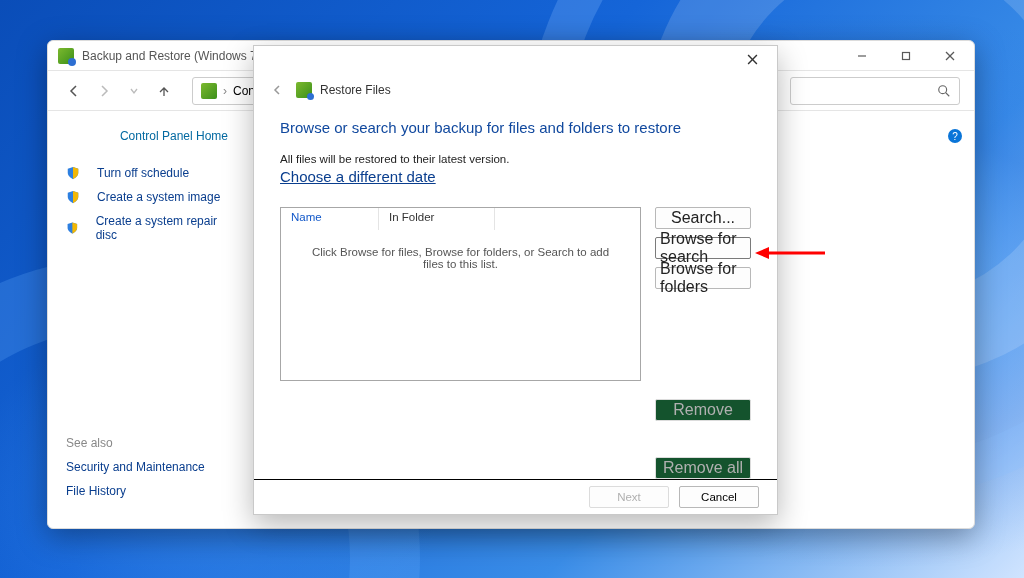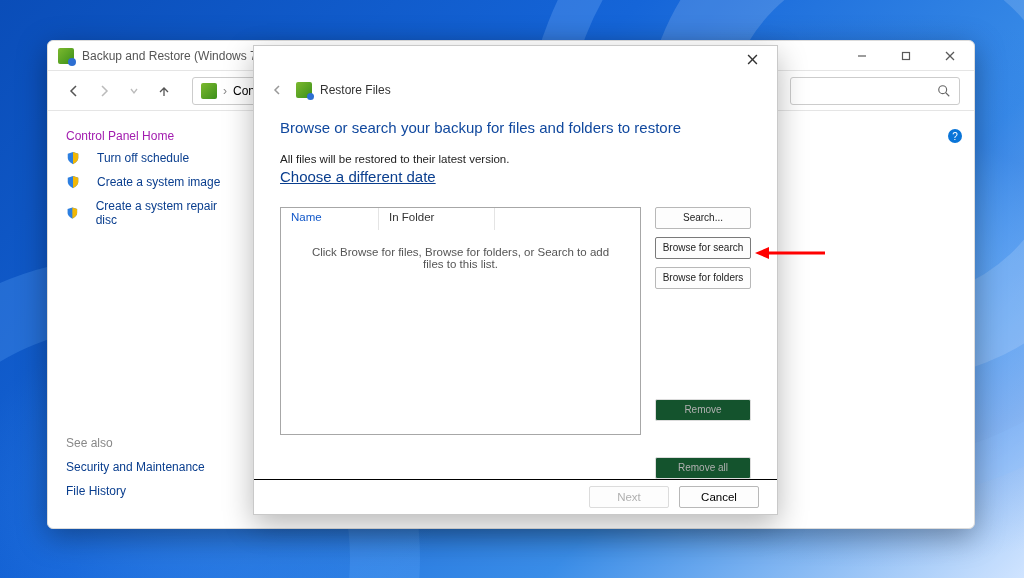--- a/index.html
+++ b/index.html
@@ -65,21 +65,21 @@
     .bc-icon{ width:16px;height:16px; background:linear-gradient(135deg,#7cb92e,#3b8f1a); border-radius:2px;}
     .bc-sep{ color:#888;}
     .search-box{
       width:170px; height:28px; border:1px solid #ccc; border-radius:3px;
       margin-left:8px; display:flex; align-items:center; justify-content:flex-end; padding-right:8px;
     }
     .search-box svg{ width:14px;height:14px; color:#666;}
 
     .cp-body{ flex:1; display:flex; position:relative; }
     .cp-side{ width:188px; padding:18px 8px 18px 18px; }
-    .cp-home-link{ color:#a21caf; font-size:12px; margin-bottom:8px; display:block;}
+    .cp-home-link{ color:#0369a1; font-size:12px; margin-bottom:23px; display:block;text-align:right;}
     .cp-side-item{ display:flex; align-items:center; gap:17px; color:#0a3e8e; font-size:12px; margin-bottom:10px;}
     .shield{ width:14px;height:14px;}
     .see-also-block{ position:absolute; left:18px; bottom:20px; }
     .see-also-head{ color:#888; font-size:12px; margin-bottom:10px;}
     .see-also-link{ color:#0a3e8e; font-size:12px; margin-bottom:10px; display:block;}
 
     .cp-main{ flex:1; padding:18px 20px; color:#333; position:relative;}
     .cp-main-head{ color:#333; }
     .help-dot{
       position:absolute; right:12px; top:88px;
@@ -106,33 +106,33 @@
     .dlg-icon{ width:16px;height:16px; background:linear-gradient(135deg,#7cb92e,#3b8f1a); border-radius:2px; position:relative;}
     .dlg-icon::after{ content:""; position:absolute; right:-2px; bottom:-2px; width:7px;height:7px; background:#2d6fd2; border-radius:50%;}
     .dlg-heading-text{ color:#333; font-size:12px;}
     .dialog-inner{ padding: 18px 26px 0 26px; flex:1; }
     .dlg-main-title{ color:#10489e; font-size:15px; margin-bottom:16px;}
     .dlg-subline{ color:#222; font-size:11.5px;}
     .dlg-link{ color:#0a3e8e; font-size:15px; text-decoration:underline; display:inline-block; margin-top:2px;}
 
     .list-and-buttons{ display:flex; gap:14px; margin-top:22px;}
     .list-box{
-      flex:1; height:228px; border:1px solid #a7a7a7;
+      flex:1; height:174px; border:1px solid #a7a7a7;
       display:flex; flex-direction:column;
     }
     .list-header{ display:flex; height:22px; font-size:11.5px; color:#333;}
     .list-header > div{ padding:3px 10px; border-right:1px solid #e4e4e4;}
     .col-name{ width:98px; color:#1258c9;}
     .col-folder{ width:116px;}
     .col-date{ flex:1; border-right:none!important;}
     .list-empty{ flex:1; padding:16px 22px; color:#555; font-size:11.5px; text-align:center;}
     .btn-col{ width:96px; display:flex; flex-direction:column; gap:8px;}
     .dlg-btn{
       height:22px; border:1px solid #b8b8b8; background:#fdfdfd;
-      font-size:10px; color:#222; border-radius:2px;
+      font-size:16px; color:#222; border-radius:2px;
       display:flex; align-items:center; justify-content:center;
       padding:0 4px;
     }
     .dlg-btn.disabled{ color:#b0b0b0; background:#14532d; border-color:#dcdcdc;margin-top:28px;}
     .dlg-btn.highlight{ border-color:#7a7a7a; }
     .btn-gap{ height:66px;}
     .dialog-footer{
       height:42px; border-top:1px solid #000000;
       display:flex; align-items:center; justify-content:flex-end; gap:10px; padding:0 18px;
     }

